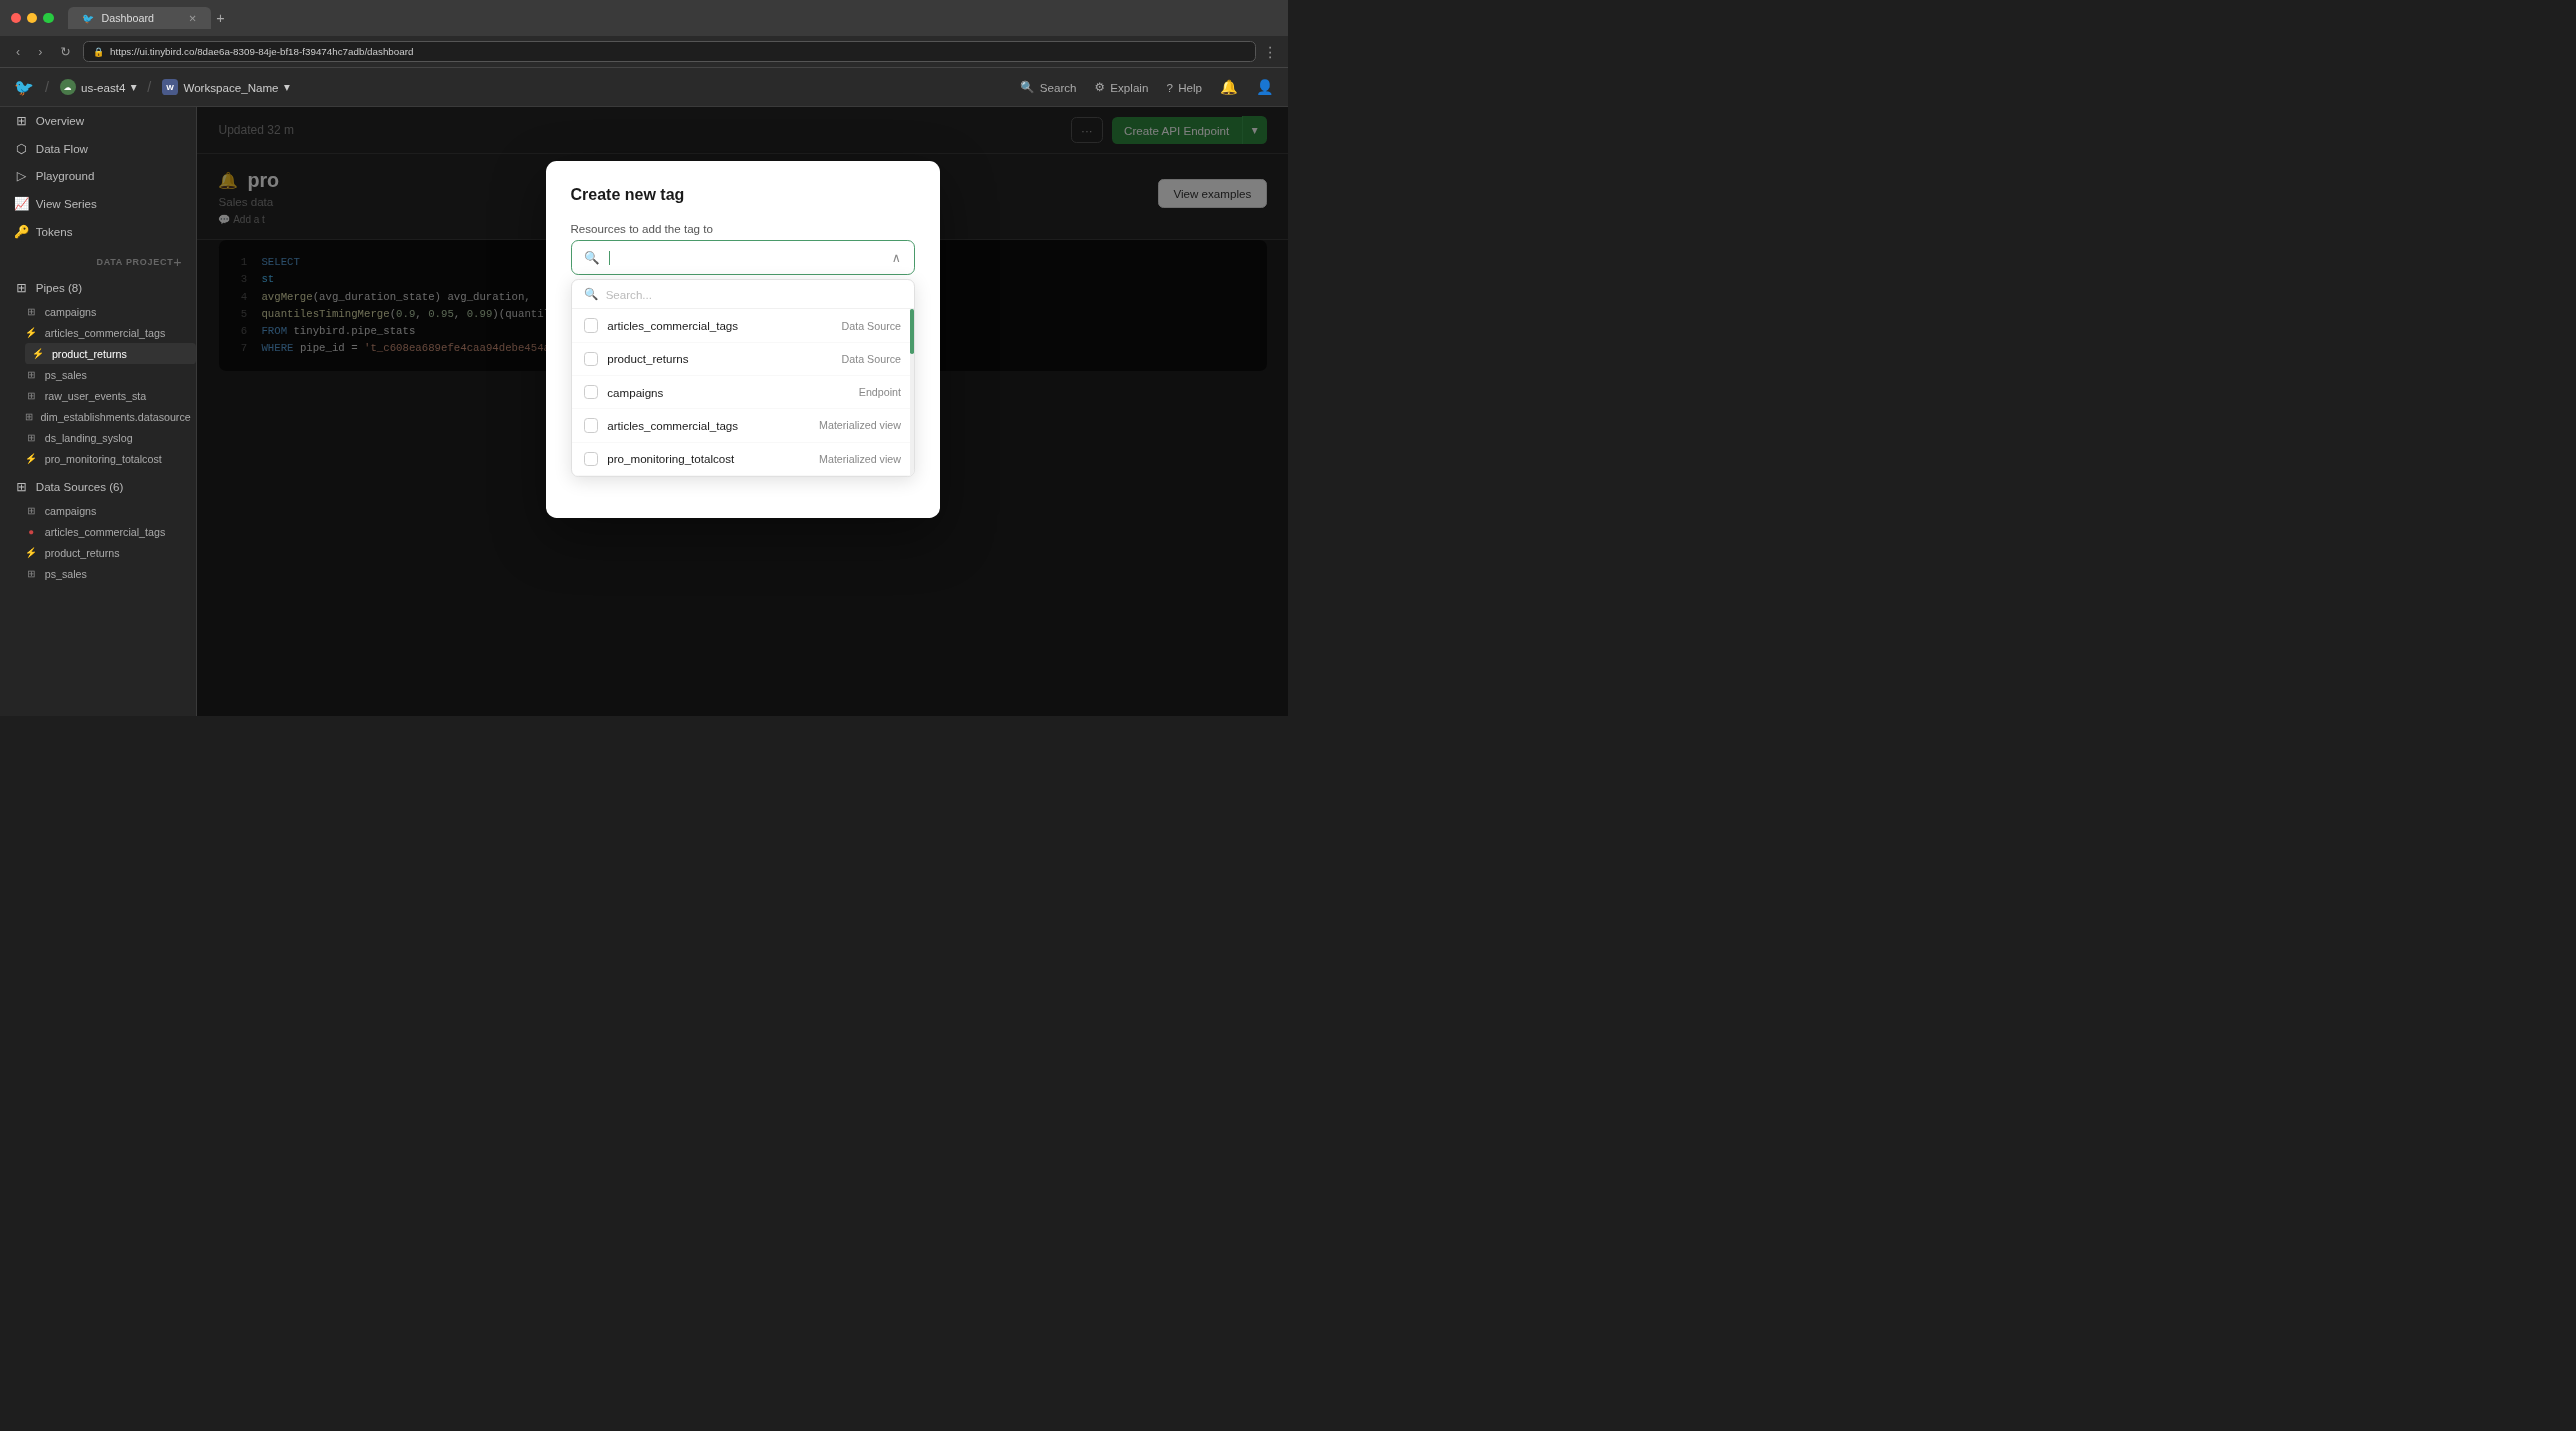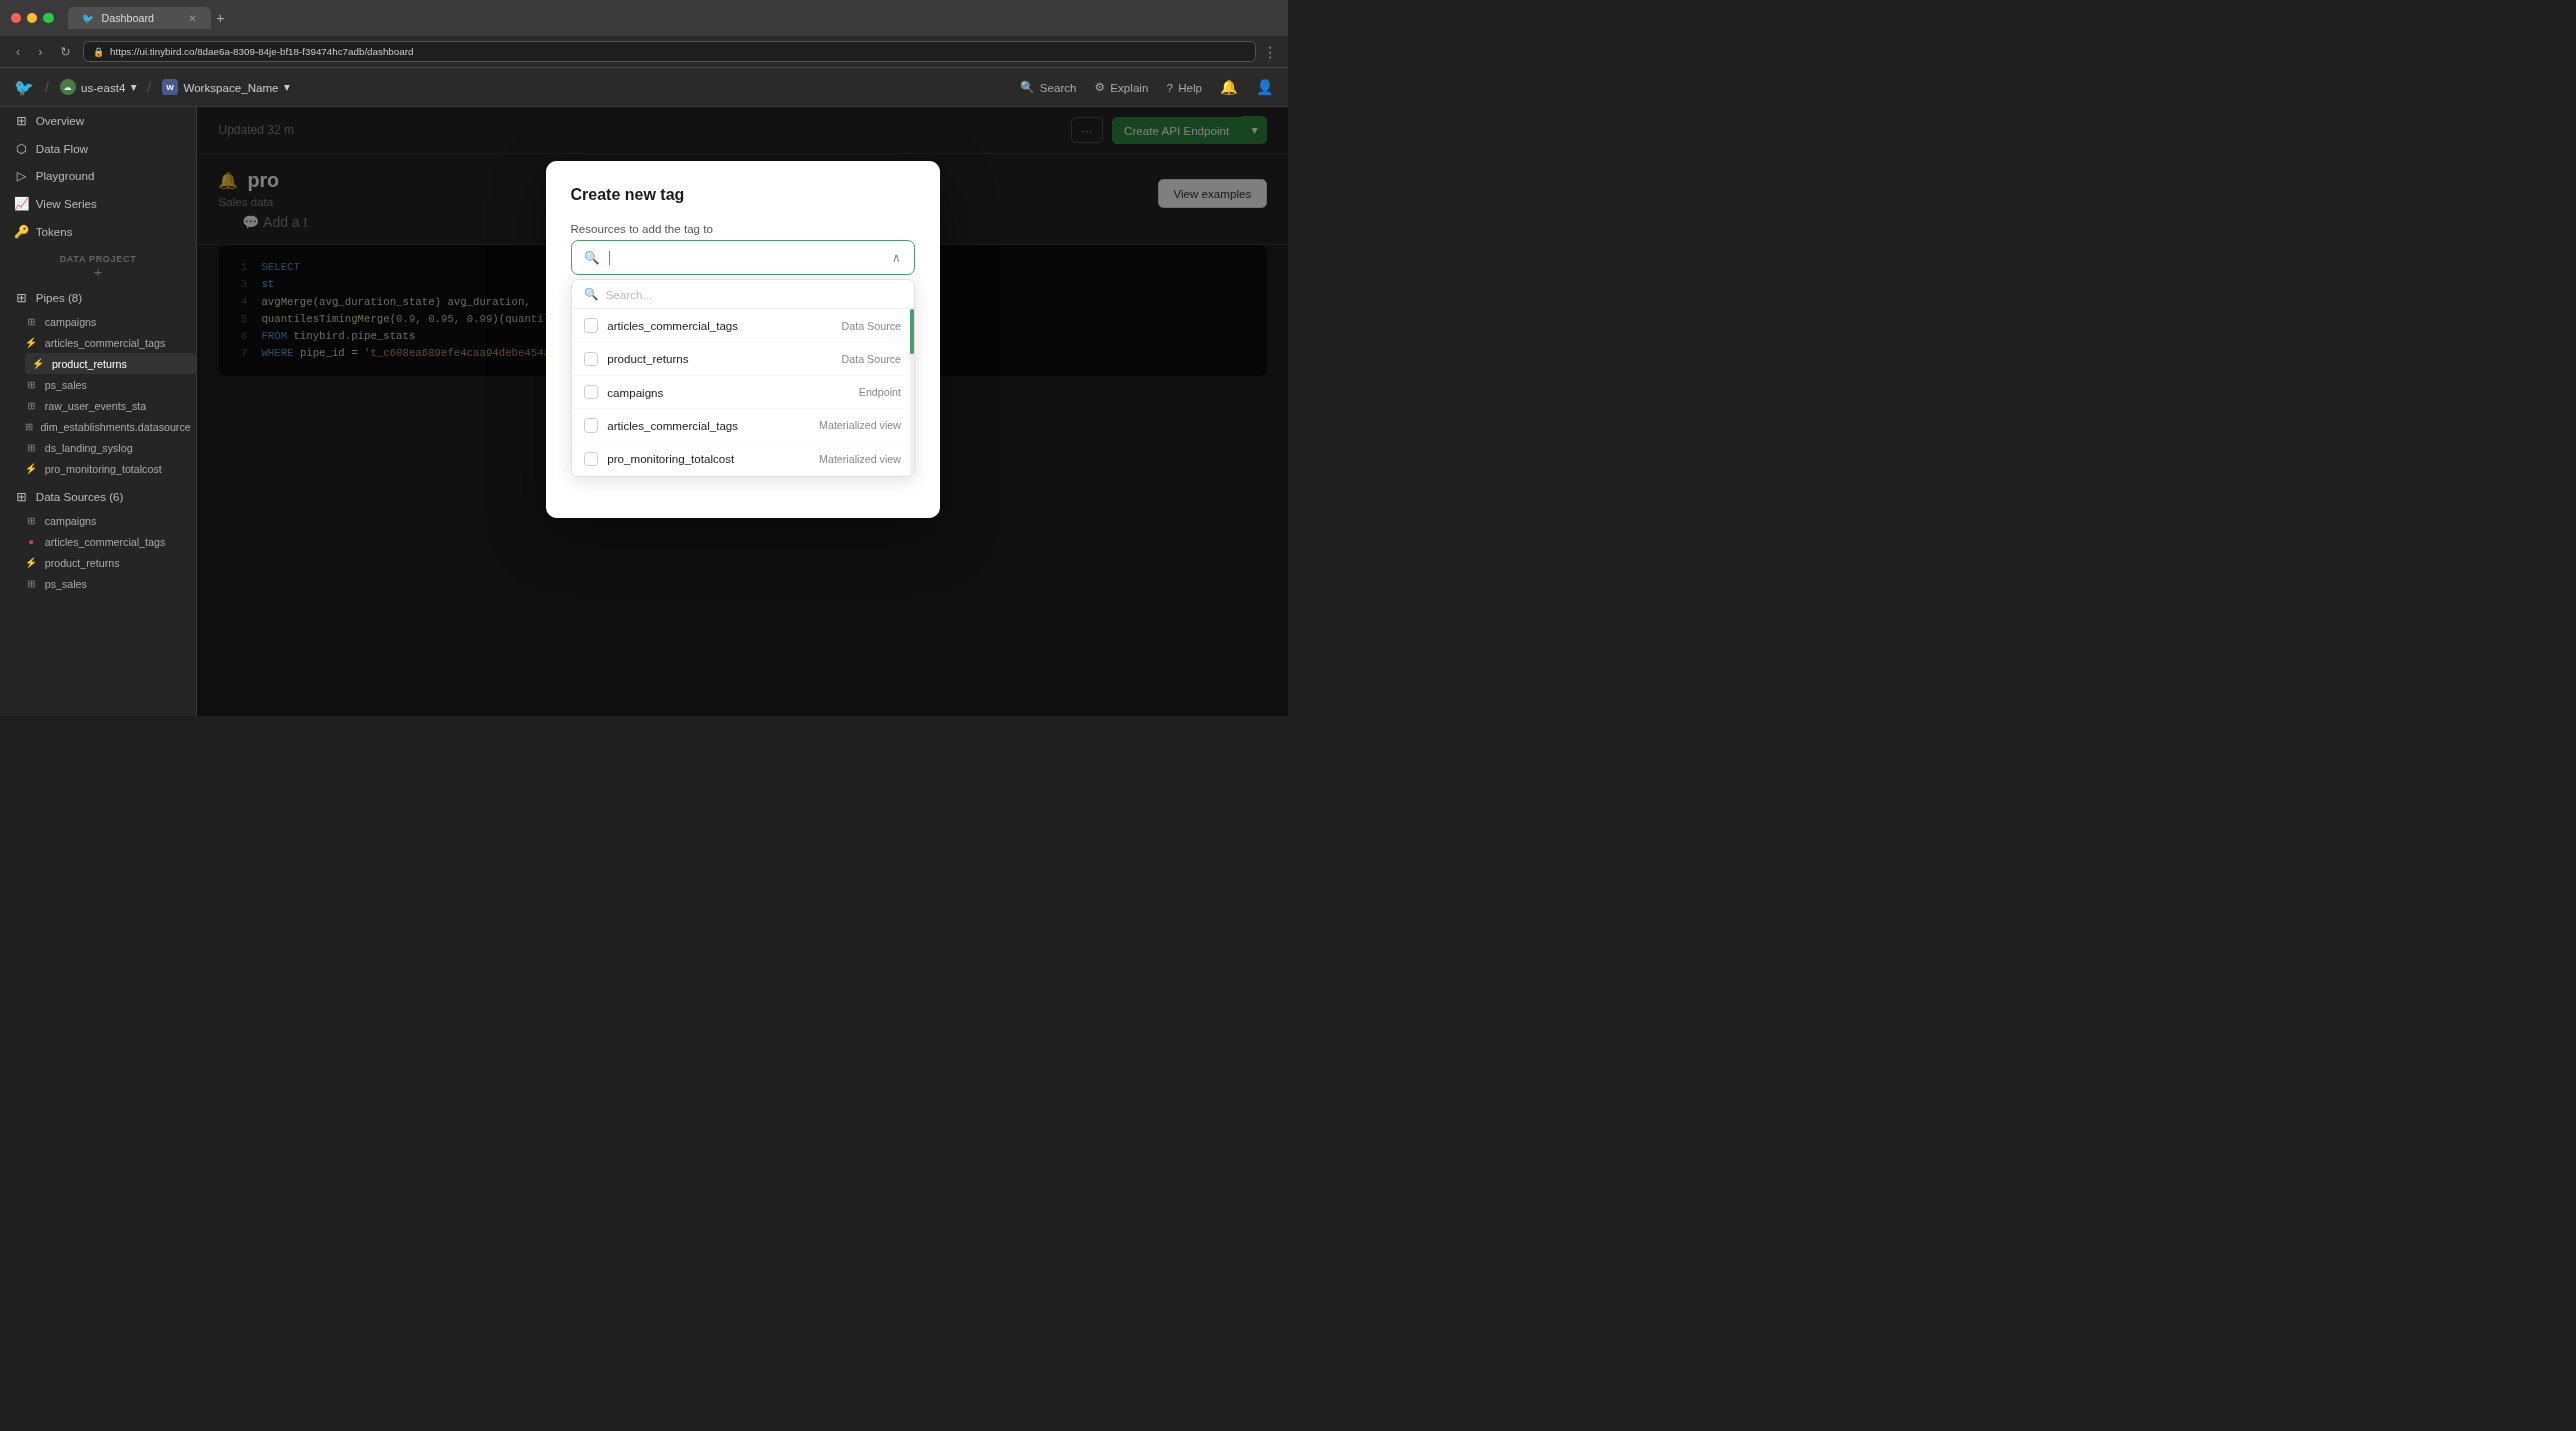--- a/index.html
+++ b/index.html
@@ -38,42 +38,42 @@
     .header-action { display: flex; align-items: center; gap: 5.4px; color: #aaa; font-size: 11.6px; cursor: pointer; }
     .header-icon-btn { background: none; border: none; color: #aaa; cursor: pointer; font-size: 14.3px; }
 
     
     .main-layout { display: flex; height: calc(716px - 36px - 32px - 39px); }
 
     
     .sidebar { width: 197px; background: #252525; border-right: 0.9px solid #3a3a3a; overflow-y: auto; flex-shrink: 0; }
     .sidebar-item { display: flex; align-items: center; gap: 7.2px; padding: 6.3px 14.3px; color: #bbb; font-size: 11.6px; cursor: pointer; }
     .sidebar-item-icon { font-size: 12.5px; width: 14.3px; text-align: center; }
-    .sidebar-section { padding: 9px 14.3px 3.6px; color: #666; font-size: 9px; font-weight: 600; text-transform: uppercase; letter-spacing: 0.7px; display: flex; align-items: center; justify-content: flex-end; flex-direction: column; }
+    .sidebar-section { padding: 9px 14.3px 3.6px; color: #666; font-size: 9px; font-weight: 600; text-transform: uppercase; letter-spacing: 0.7px; display: flex; align-items: center; justify-content: flex-end; }
     .sidebar-section-add { background: none; border: none; color: #666; cursor: pointer; font-size: 14.3px; }
     .sidebar-subsection { padding-left: 25px; }
     .sidebar-sub-item { display: flex; align-items: center; gap: 7.2px; padding: 4.5px 14.3px 4.5px 0; color: #aaa; font-size: 10.7px; cursor: pointer; }
     .sidebar-sub-item.active { color: #fff; background: #333; padding-left: 7.2px; border-radius: 3.6px; }
     .sidebar-sub-icon { font-size: 9.8px; width: 12.5px; text-align: center; color: #888; }
 
     
     .content { flex: 1; background: #1e1e1e; overflow: hidden; position: relative; }
     .content-header { padding: 9px 21.5px; border-bottom: 0.9px solid #3a3a3a; display: flex; align-items: center; gap: 10.7px; background: #252525; }
     .content-updated { color: #888; font-size: 12px; }
     .content-actions { margin-left: auto; display: flex; align-items: center; gap: 9px; }
     .btn-more { background: none; border: 0.9px solid #555; border-radius: 5.4px; color: #aaa; padding: 5.4px 9px; cursor: pointer; font-size: 11.6px; }
     .btn-create { background: #2f8b3f; border: none; border-radius: 5.4px; color: #fff; padding: 7.2px 14.3px; cursor: pointer; font-size: 11.6px; font-weight: 500; display: flex; align-items: center; gap: 0; }
     .btn-create-main { border-radius: 5.4px 0 0 5.4px; padding: 7.2px 12.5px; }
     .btn-create-arrow { border-left: 0.9px solid #3a9a4e; border-radius: 0 5.4px 5.4px 0; padding: 7.2px 9px; }
 
     .page-title-area { padding: 14.3px 21.5px; background: #252525; border-bottom: 0.9px solid #3a3a3a; }
     .page-title { display: flex; align-items: center; gap: 9px; color: #fff; font-size: 19.7px; font-weight: 600; }
     .page-title-icon { color: #aaa; font-size: 16px; }
     .page-subtitle { color: #888; font-size: 11.6px; margin-top: 3.6px; }
-    .page-tag-area { margin-top: 5.4px; color: #888; font-size: 14px; margin-left: 24px; }
+    .page-tag-area { margin-top: 5.4px; color: #888; font-size: 10px; }
 
     
     .code-section { margin: 14.3px 21.5px; }
     .code-block { background: #0d0d0d; border-radius: 7.2px; padding: 14.3px; font-family: 'Courier New', monospace; font-size: 10.7px; line-height: 1.6; overflow: hidden; }
     .code-line { display: flex; gap: 14.3px; }
     .line-num { color: #555; min-width: 14.3px; text-align: right; }
     .kw-select { color: #569cd6; }
     .kw-from { color: #569cd6; }
     .kw-where { color: #569cd6; }
     .kw-str { color: #ce9178; }

